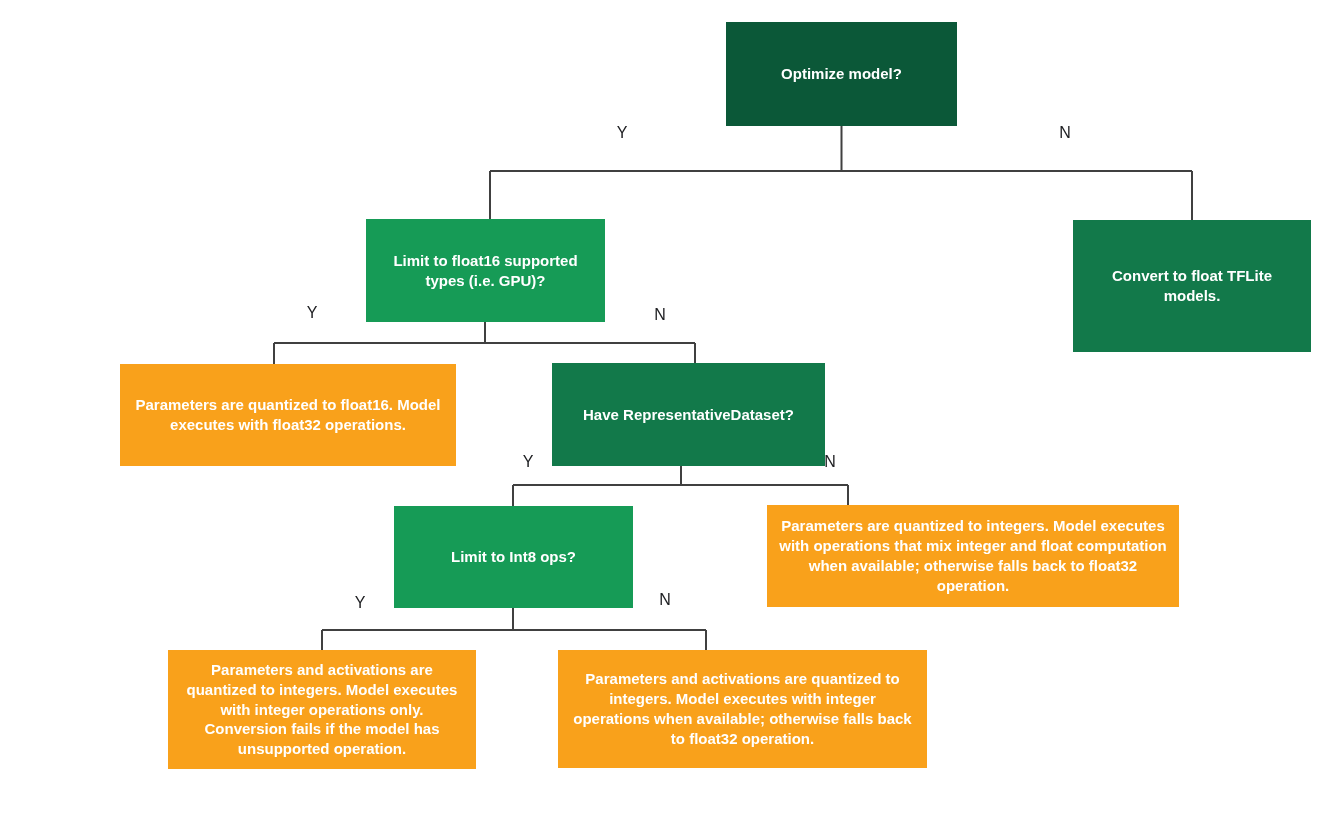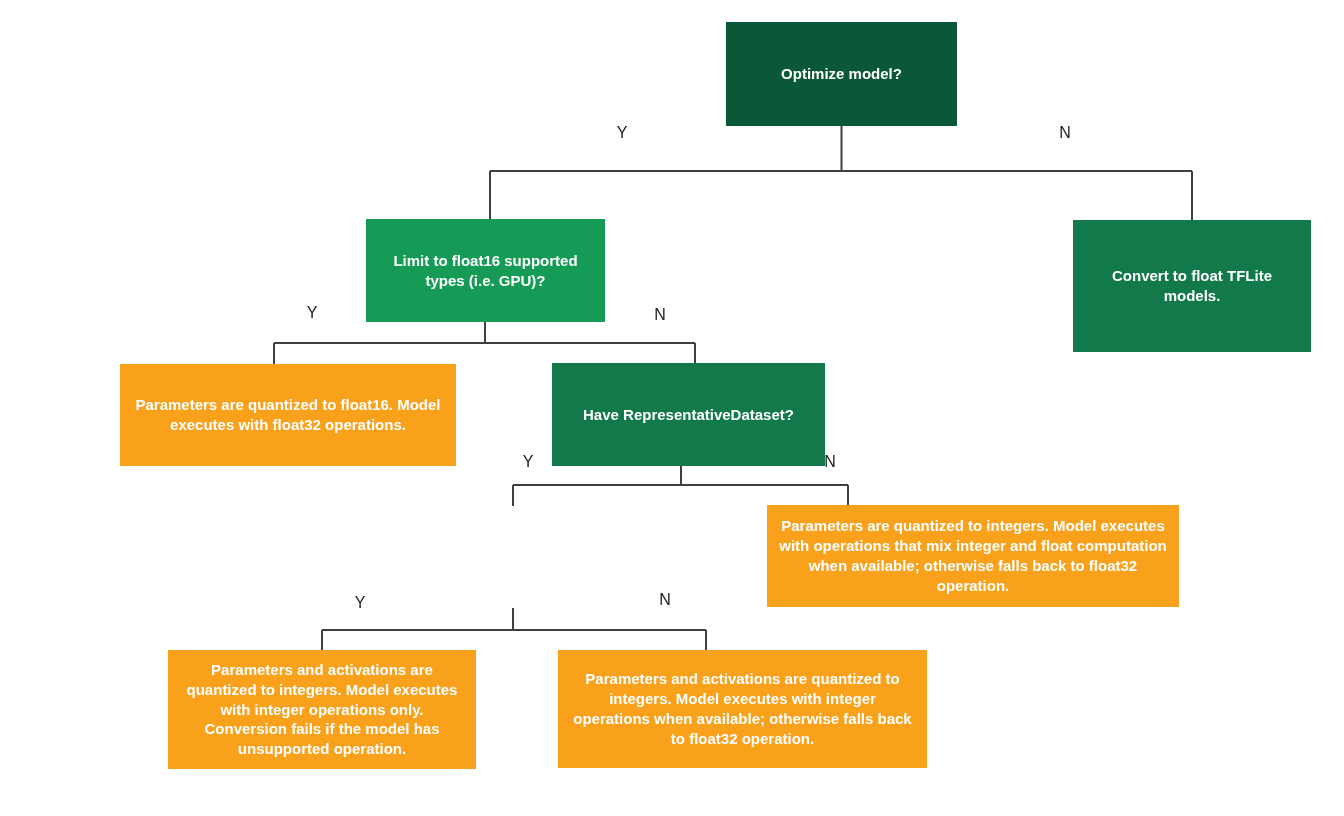--- a/index.html
+++ b/index.html
@@ -66,20 +66,23 @@
   </div>
 
   <div class="node" style="left: 552px; top: 363px; width: 273px; height: 103px; background-color: rgb(18, 121, 74);">
     <span>Have RepresentativeDataset?</span>
   </div>
 
   <div class="node" style="left: 733px; top: 505px; width: 412px; height: 102px; padding: 6px 8px; background-color: rgb(249, 161, 27); margin-left: 34px;">
     <span>Parameters are quantized to integers. Model executes with operations that mix integer and float computation when available; otherwise falls back to float32 operation.</span>
   </div>
 
+  <div class="node" style="left: 394px; top: 506px; width: 239px; height: 102px; background-color: rgb(22, 155, 86);">
+    <span>Limit to Int8 ops?</span>
+  </div>
 
   <div class="node" style="left: 168px; top: 650px; width: 308px; height: 119px; background-color: rgb(249, 161, 27);">
     <span>Parameters and activations are quantized to integers. Model executes with integer operations only. Conversion fails if the model has unsupported operation.</span>
   </div>
 
   <div class="node" style="left: 558px; top: 650px; width: 369px; height: 118px; background-color: rgb(249, 161, 27);">
     <span>Parameters and activations are quantized to integers. Model executes with integer operations when available; otherwise falls back to float32 operation.</span>
   </div>
 
   <span class="edge-label" style="left:622px; top:133px;">Y</span>

